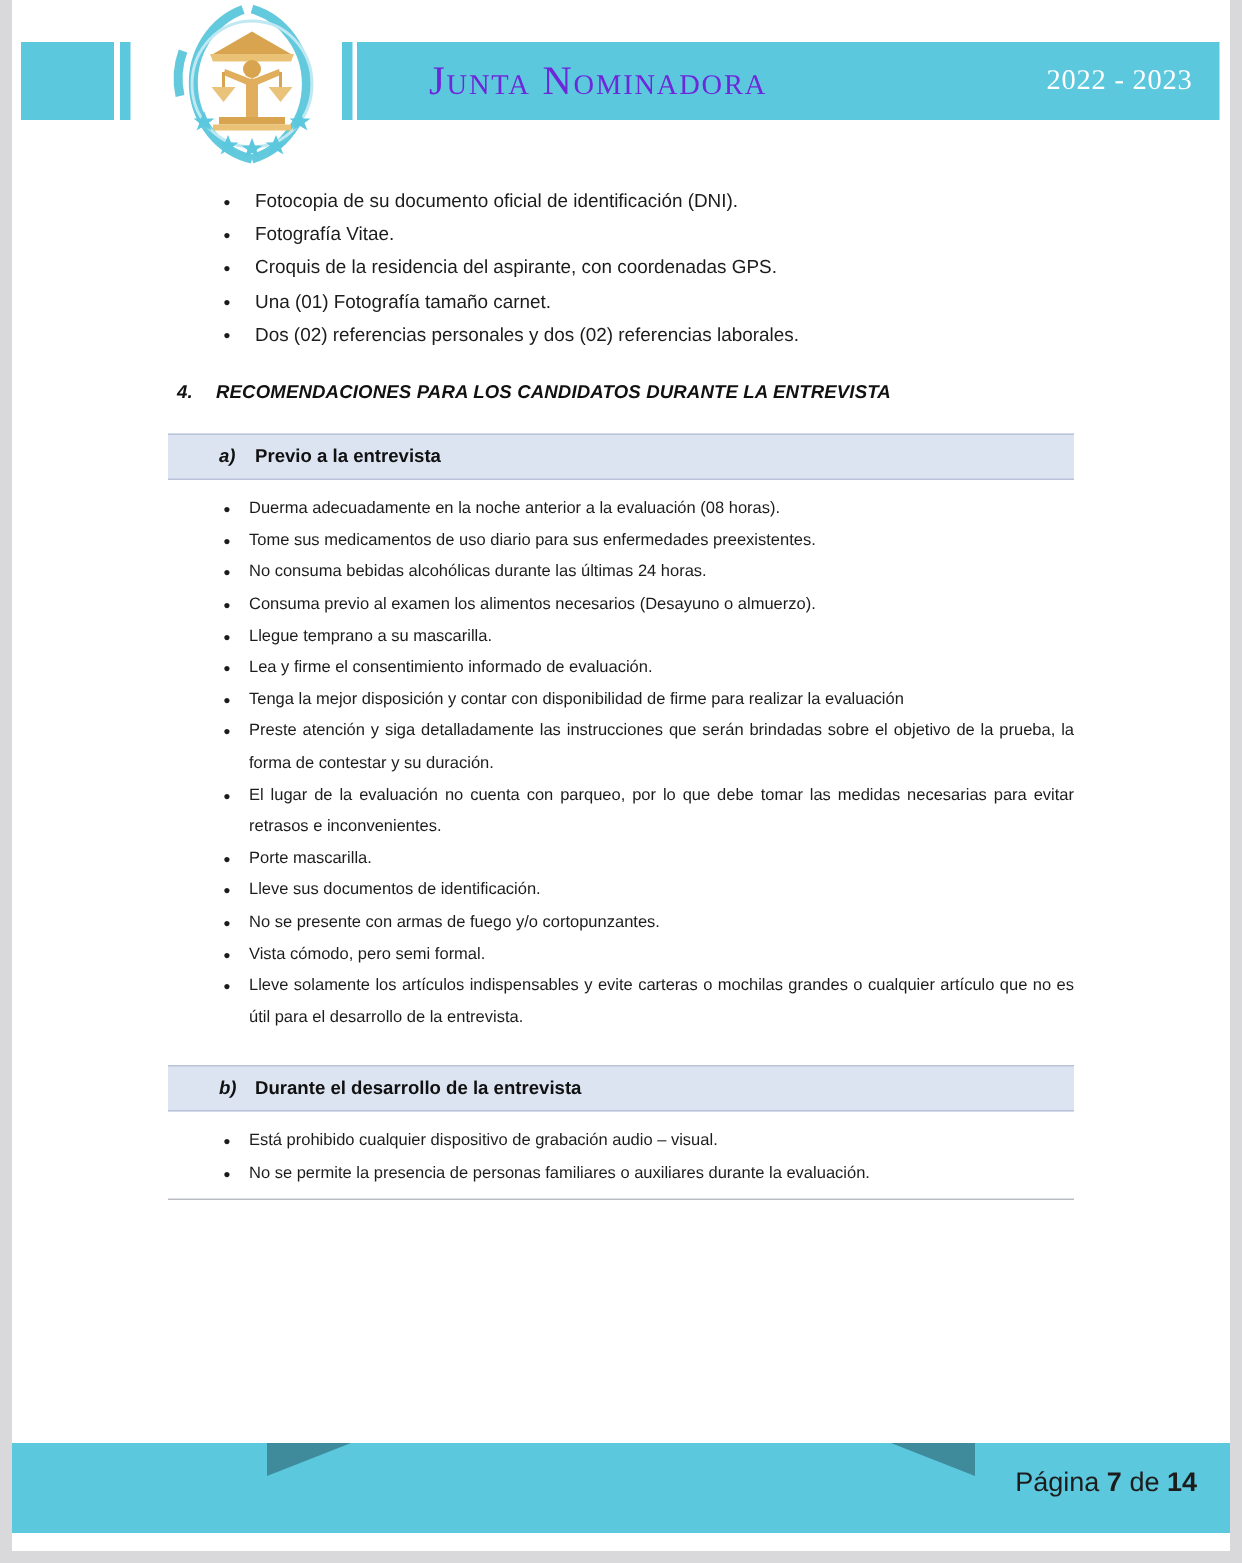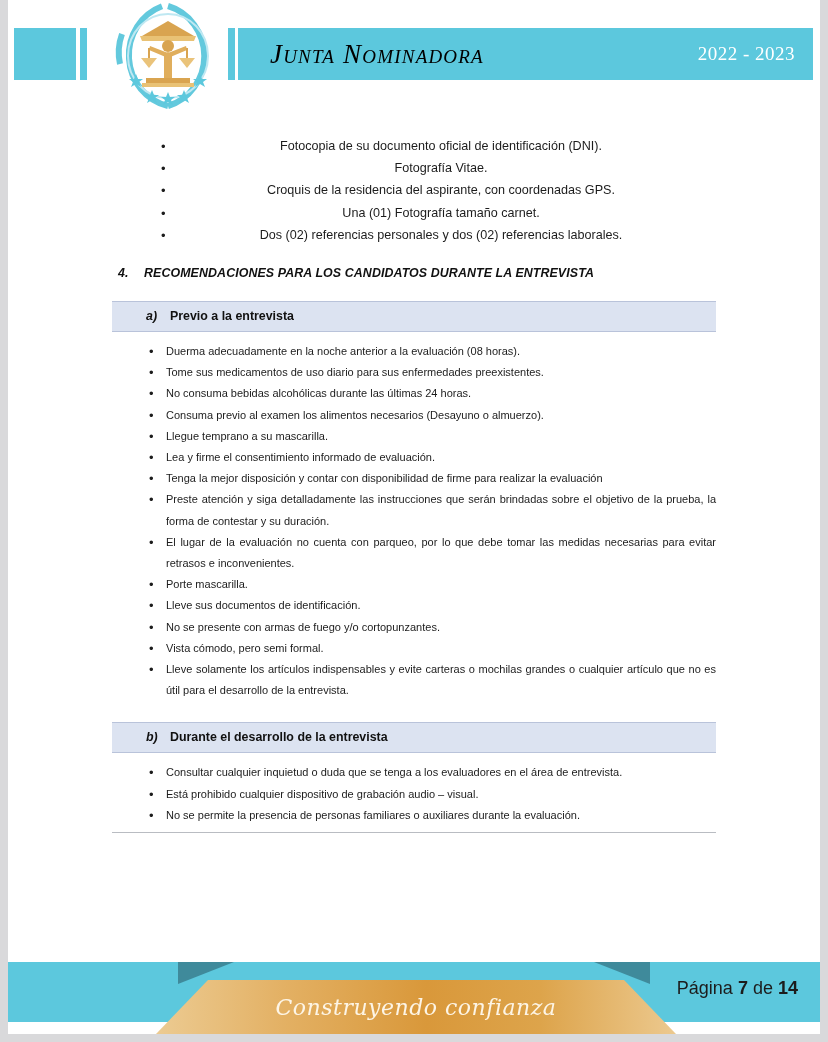--- a/index.html
+++ b/index.html
@@ -48,29 +48,28 @@
     background: #5cc8dd;
   }
   .hdr-tick-right {
     position: absolute;
     left: 220px; top: 28px;
     width: 7px; height: 52px;
     background: #5cc8dd;
   }
   .hdr-title {
     position: absolute;
-    left: 32px; top: 50%;
+    left: 48px; top: 50%;
     transform: translateY(-50%);
-    color: #000000;
+    color: #6d28d9;
     font-family: "Liberation Serif", serif;
     font-size: 27px;
     font-variant: small-caps;
     letter-spacing: 1.2px;
     white-space: nowrap;
-    font-style: italic;
   }
   .hdr-years {
     position: absolute;
     right: 18px; top: 50%;
     transform: translateY(-50%);
     color: #ffffff;
     font-family: "Liberation Serif", serif;
     font-size: 19px;
     letter-spacing: 0.5px;
     white-space: nowrap;
@@ -82,21 +81,21 @@
   }
 
   
   .content {
     position: absolute;
     left: 104px; top: 120px;
     width: 604px;
   }
   ul.doc-list {
     list-style: none;
-    margin: 16px; padding: 0; text-align: center;
+    margin: 4px; padding: 0;
   }
   ul.doc-list > li {
     position: relative;
     padding-left: 54px;
     color: #1c1c1c;
     font-size: 12.6px;
     line-height: 21.2px;
     margin: 0 0 1px 0;
   }
   ul.doc-list > li::before {
@@ -317,35 +316,31 @@
         <li>Vista cómodo, pero semi formal.</li>
         <li class="j">Lleve solamente los artículos indispensables y evite carteras o mochilas grandes o cualquier artículo que no es útil para el desarrollo de la entrevista.</li>
       </ul>
 
       <div class="band">
         <span class="letter">b)</span>
         <span class="btext">Durante el desarrollo de la entrevista</span>
       </div>
 
       <ul class="just-list">
-        <li class="j">Consultar cualquier inquietud o duda que se tenga a los evaluadores en el área de entrevista.</li>
         <li>Está prohibido cualquier dispositivo de grabación audio – visual.</li>
         <li>No se permite la presencia de personas familiares o auxiliares durante la evaluación.</li>
       </ul>
 
       <div class="hr"></div>
     </div>
 
     <div class="footer">
       <div class="ft-band"></div>
       <div class="ft-fold-left"></div>
       <div class="ft-fold-right"></div>
-      <div class="ft-ribbon">
-        <div class="ft-slogan">Construyendo confianza</div>
-      </div>
       <div class="ft-page">
         <span>Página</span>
         <b>7</b>
         <span>de</span>
         <b>14</b>
       </div>
     </div>
 
   </div>
 </div>

